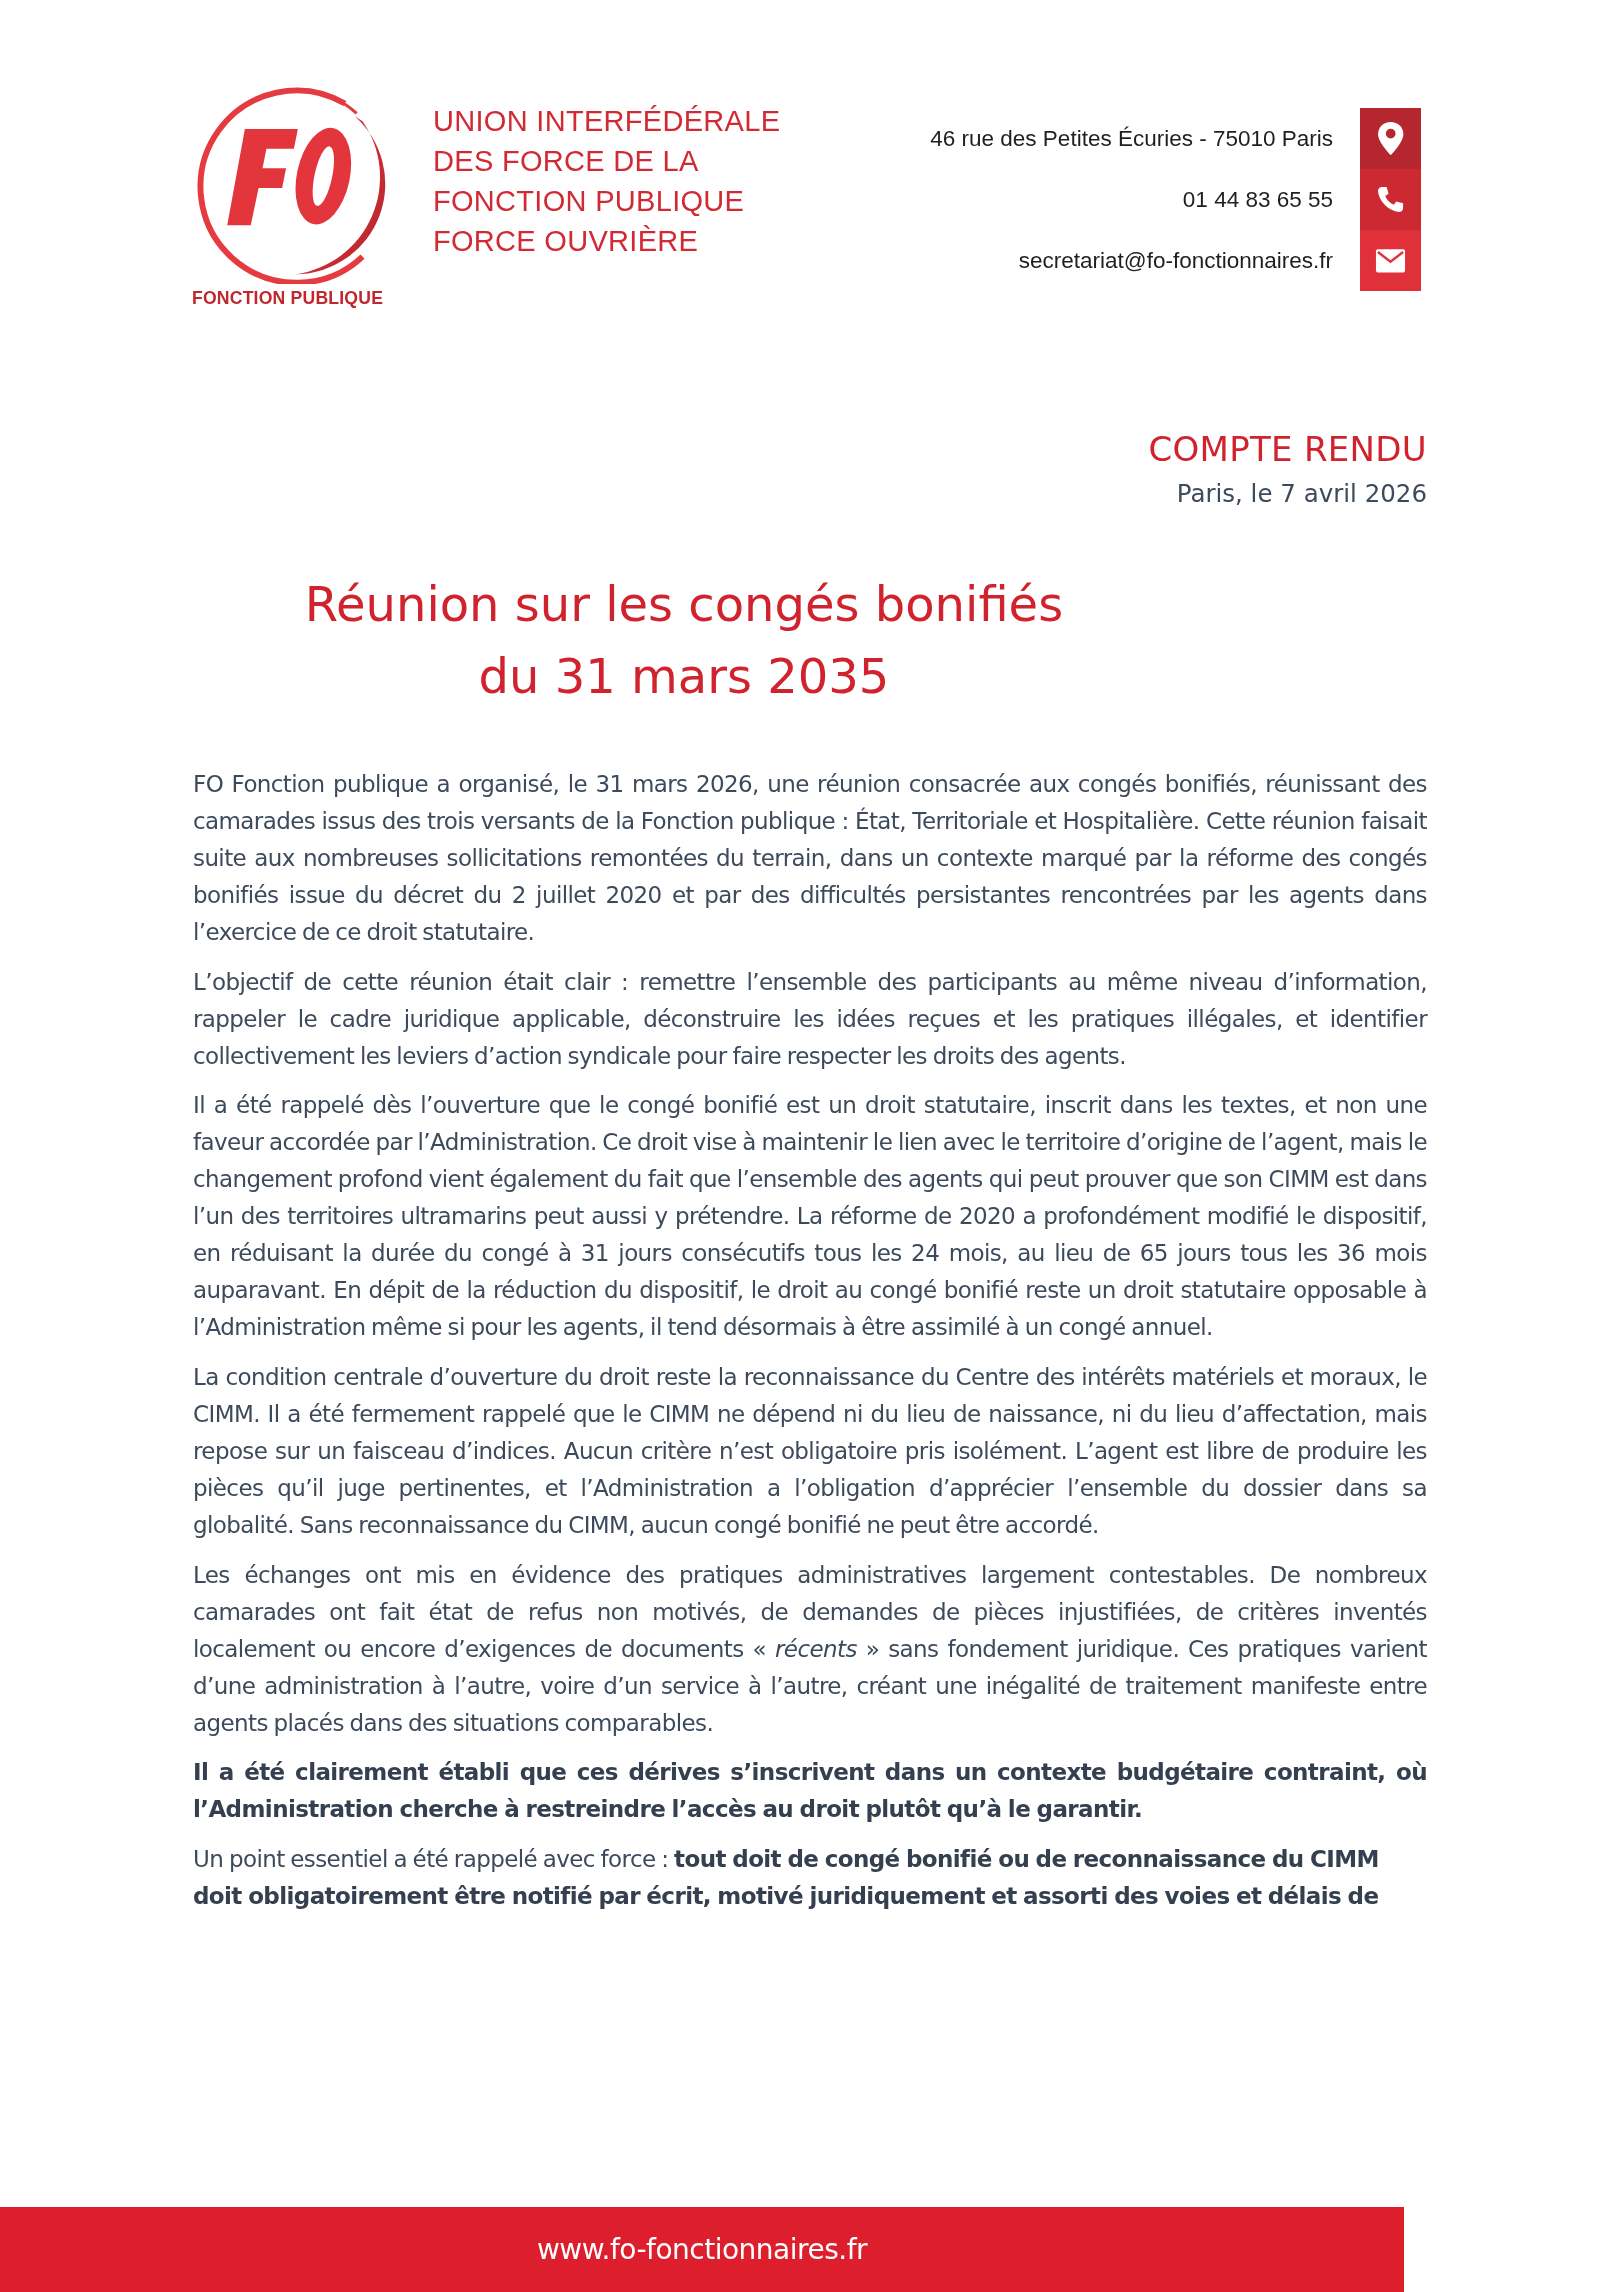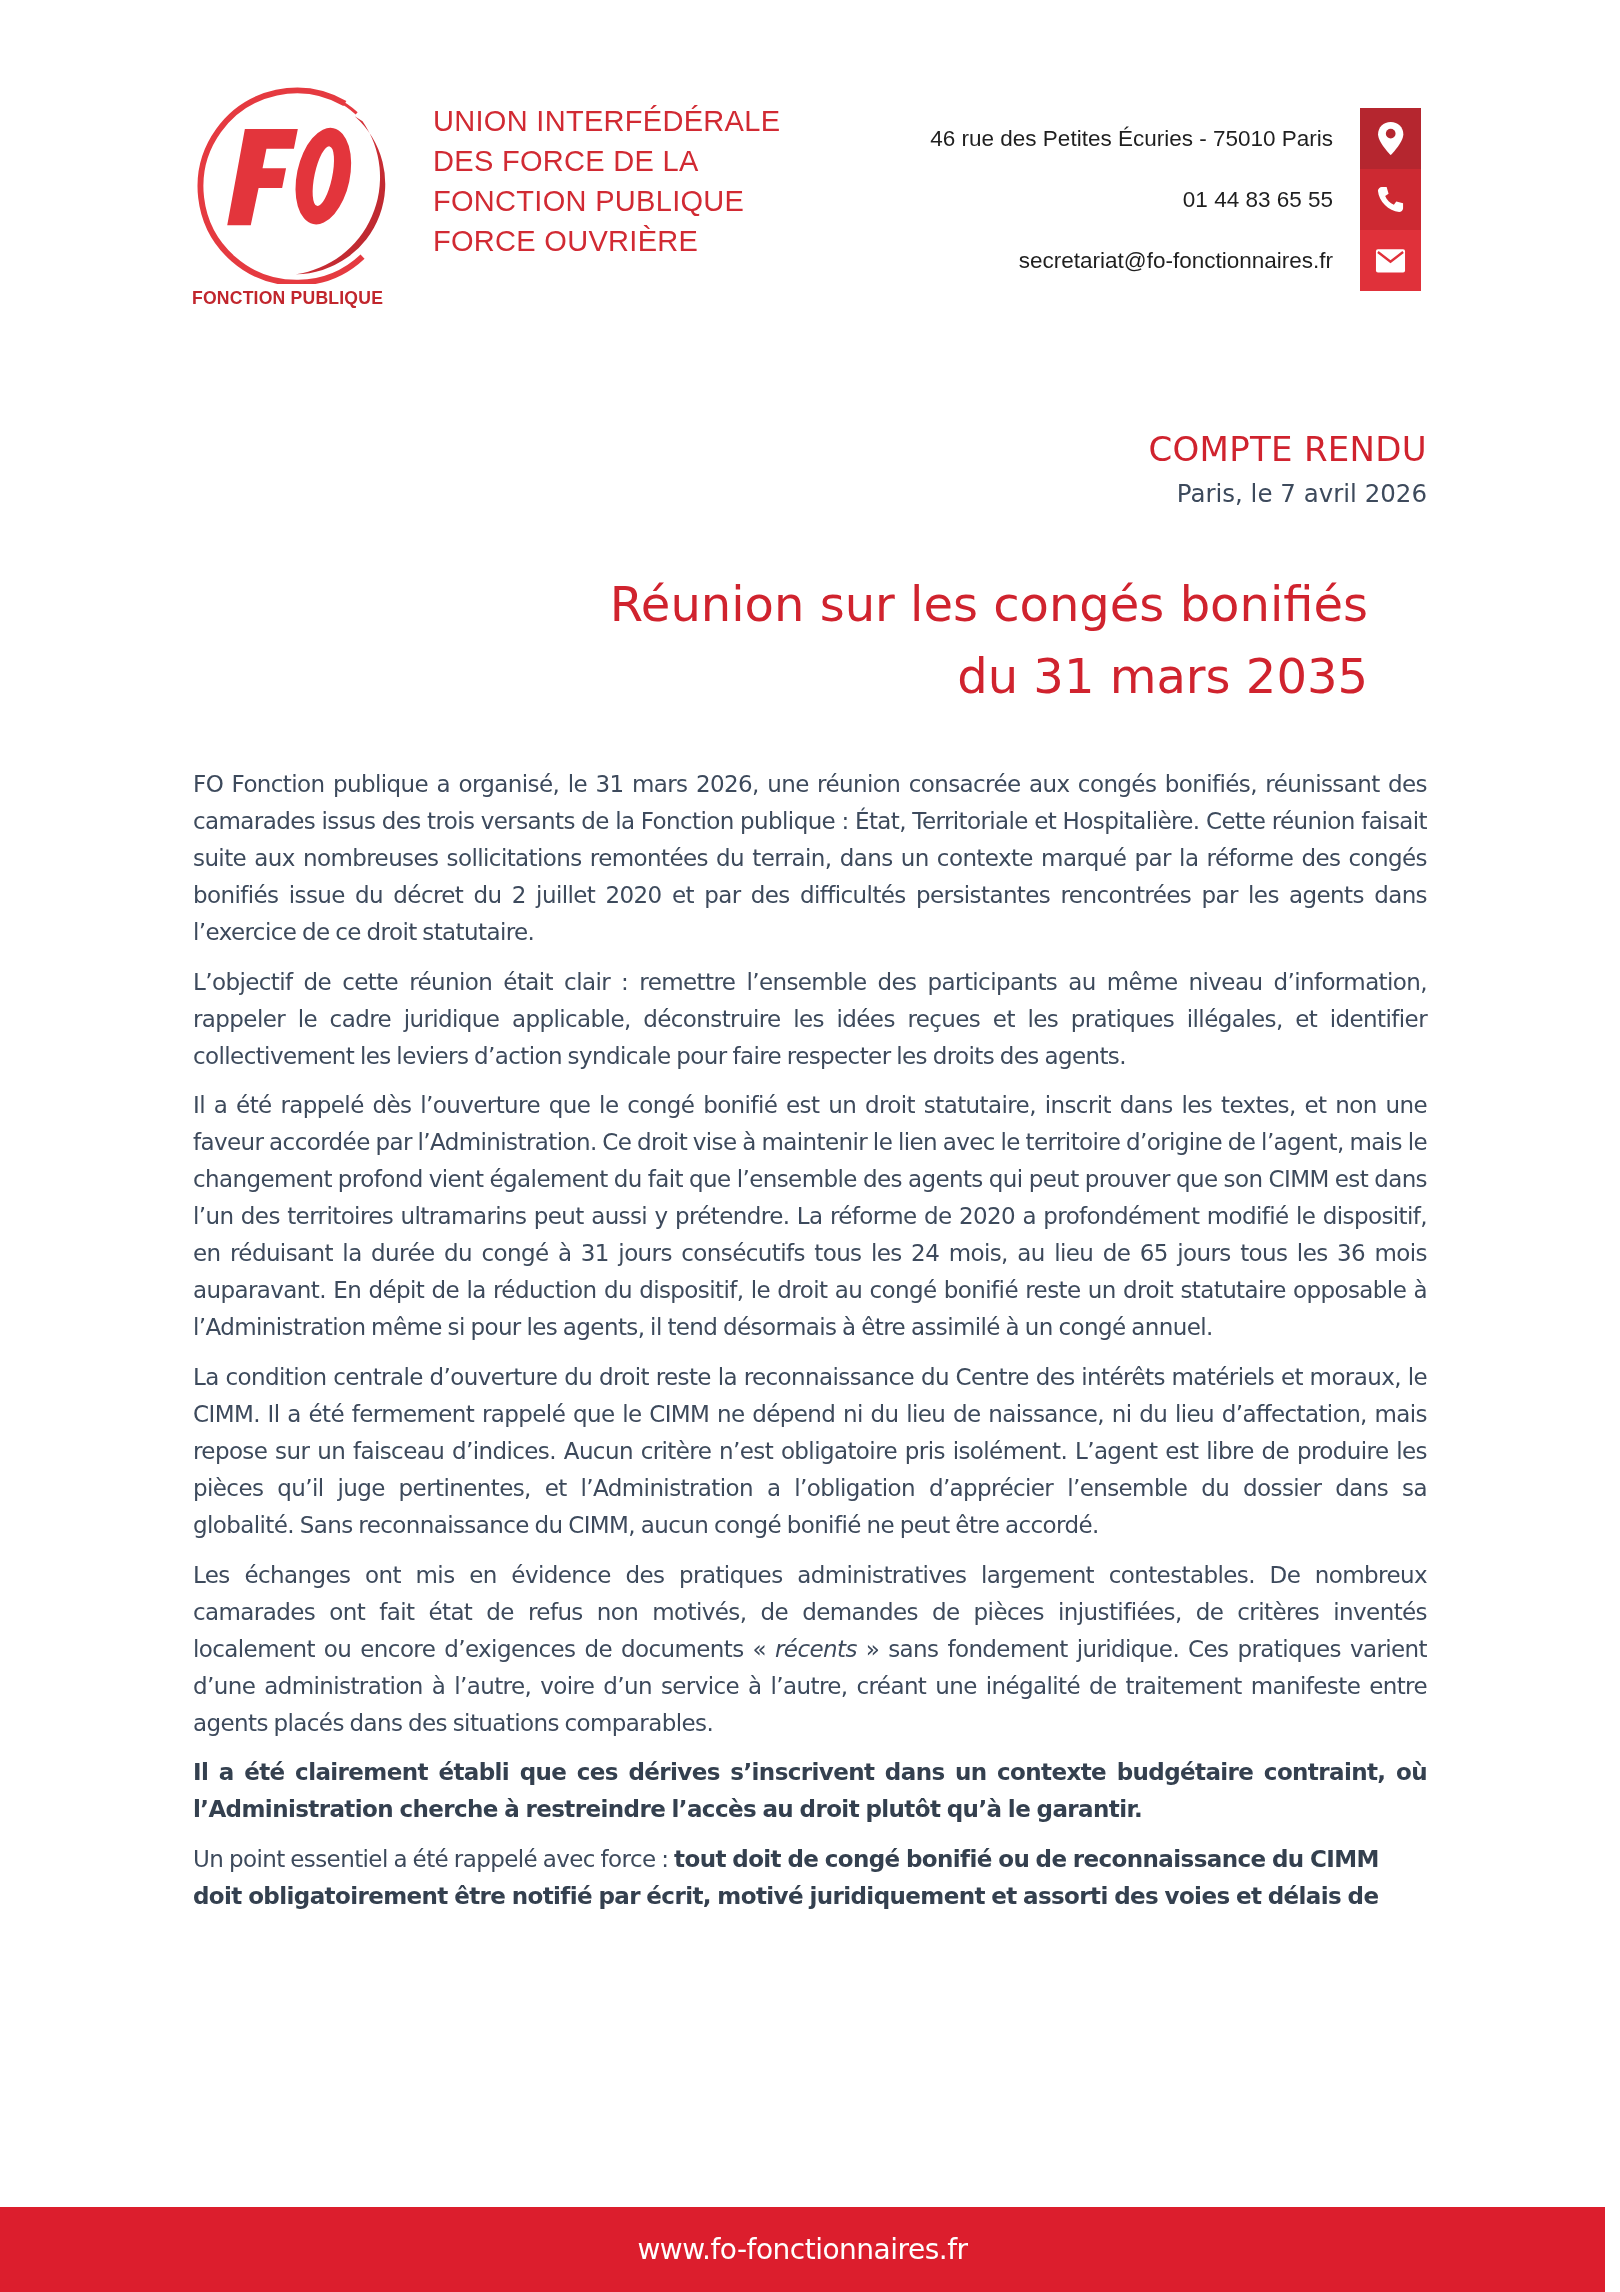--- a/index.html
+++ b/index.html
@@ -16,29 +16,29 @@
     .icon-col { position: absolute; left: 1360px; top: 108px; width: 61px; }
     .icon-cell { width: 61px; height: 61px; display: flex; align-items: center; justify-content: center; }
     .icon-cell.c1 { background: #b5262f; }
     .icon-cell.c2 { background: #cd2932; }
     .icon-cell.c3 { background: #e0313a; }
 
     
     .doc-type { position: absolute; right: 193px; top: 429px; font-family: "DejaVu Sans", sans-serif; font-size: 34px; color: #d0232e; letter-spacing: 0.3px; }
     .doc-date { position: absolute; right: 193px; top: 479px; font-family: "DejaVu Sans", sans-serif; font-size: 24.5px; color: #3d4a5c; }
 
-    .title { position: absolute; left: 0; width: 1368px; top: 568px; text-align: right; font-family: "DejaVu Sans", sans-serif; font-size: 48px; line-height: 72px; color: #d0232e; }
+    .title { position: absolute; left: 0; width: 1368px; top: 568px; text-align: center; font-family: "DejaVu Sans", sans-serif; font-size: 48px; line-height: 72px; color: #d0232e; }
 
     
     .content { position: absolute; left: 193px; width: 1234px; top: 766px; font-family: "DejaVu Sans", sans-serif; font-size: 23px; line-height: 37px; color: #3d4a5c; letter-spacing: -0.6px; word-spacing: -1px; }
     .content p { margin: 0 0 12.7px 0; text-align: justify; }
     .content strong { font-weight: bold; color: #34404f; }
 
     
-    .footer { position: absolute; left: 0; top: 2207px; width: 1605px; height: 85px; background: #dc1e2d; display: flex; align-items: center; justify-content: center; }
+    .footer { position: absolute; left: 0; top: 2207px; width: 1404px; height: 85px; background: #dc1e2d; display: flex; align-items: center; justify-content: center; }
     .footer span { color: #ffffff; font-family: "DejaVu Sans", sans-serif; font-size: 28px; letter-spacing: -0.5px; }
   </style>
 </head>
 <body>
 
 <div class="logo">
   <svg width="202" height="202" viewBox="0 0 206 206">
     <defs>
       <linearGradient id="ringGrad" x1="0" y1="0" x2="1" y2="1">
         <stop offset="0" stop-color="#e8363d"></stop>

